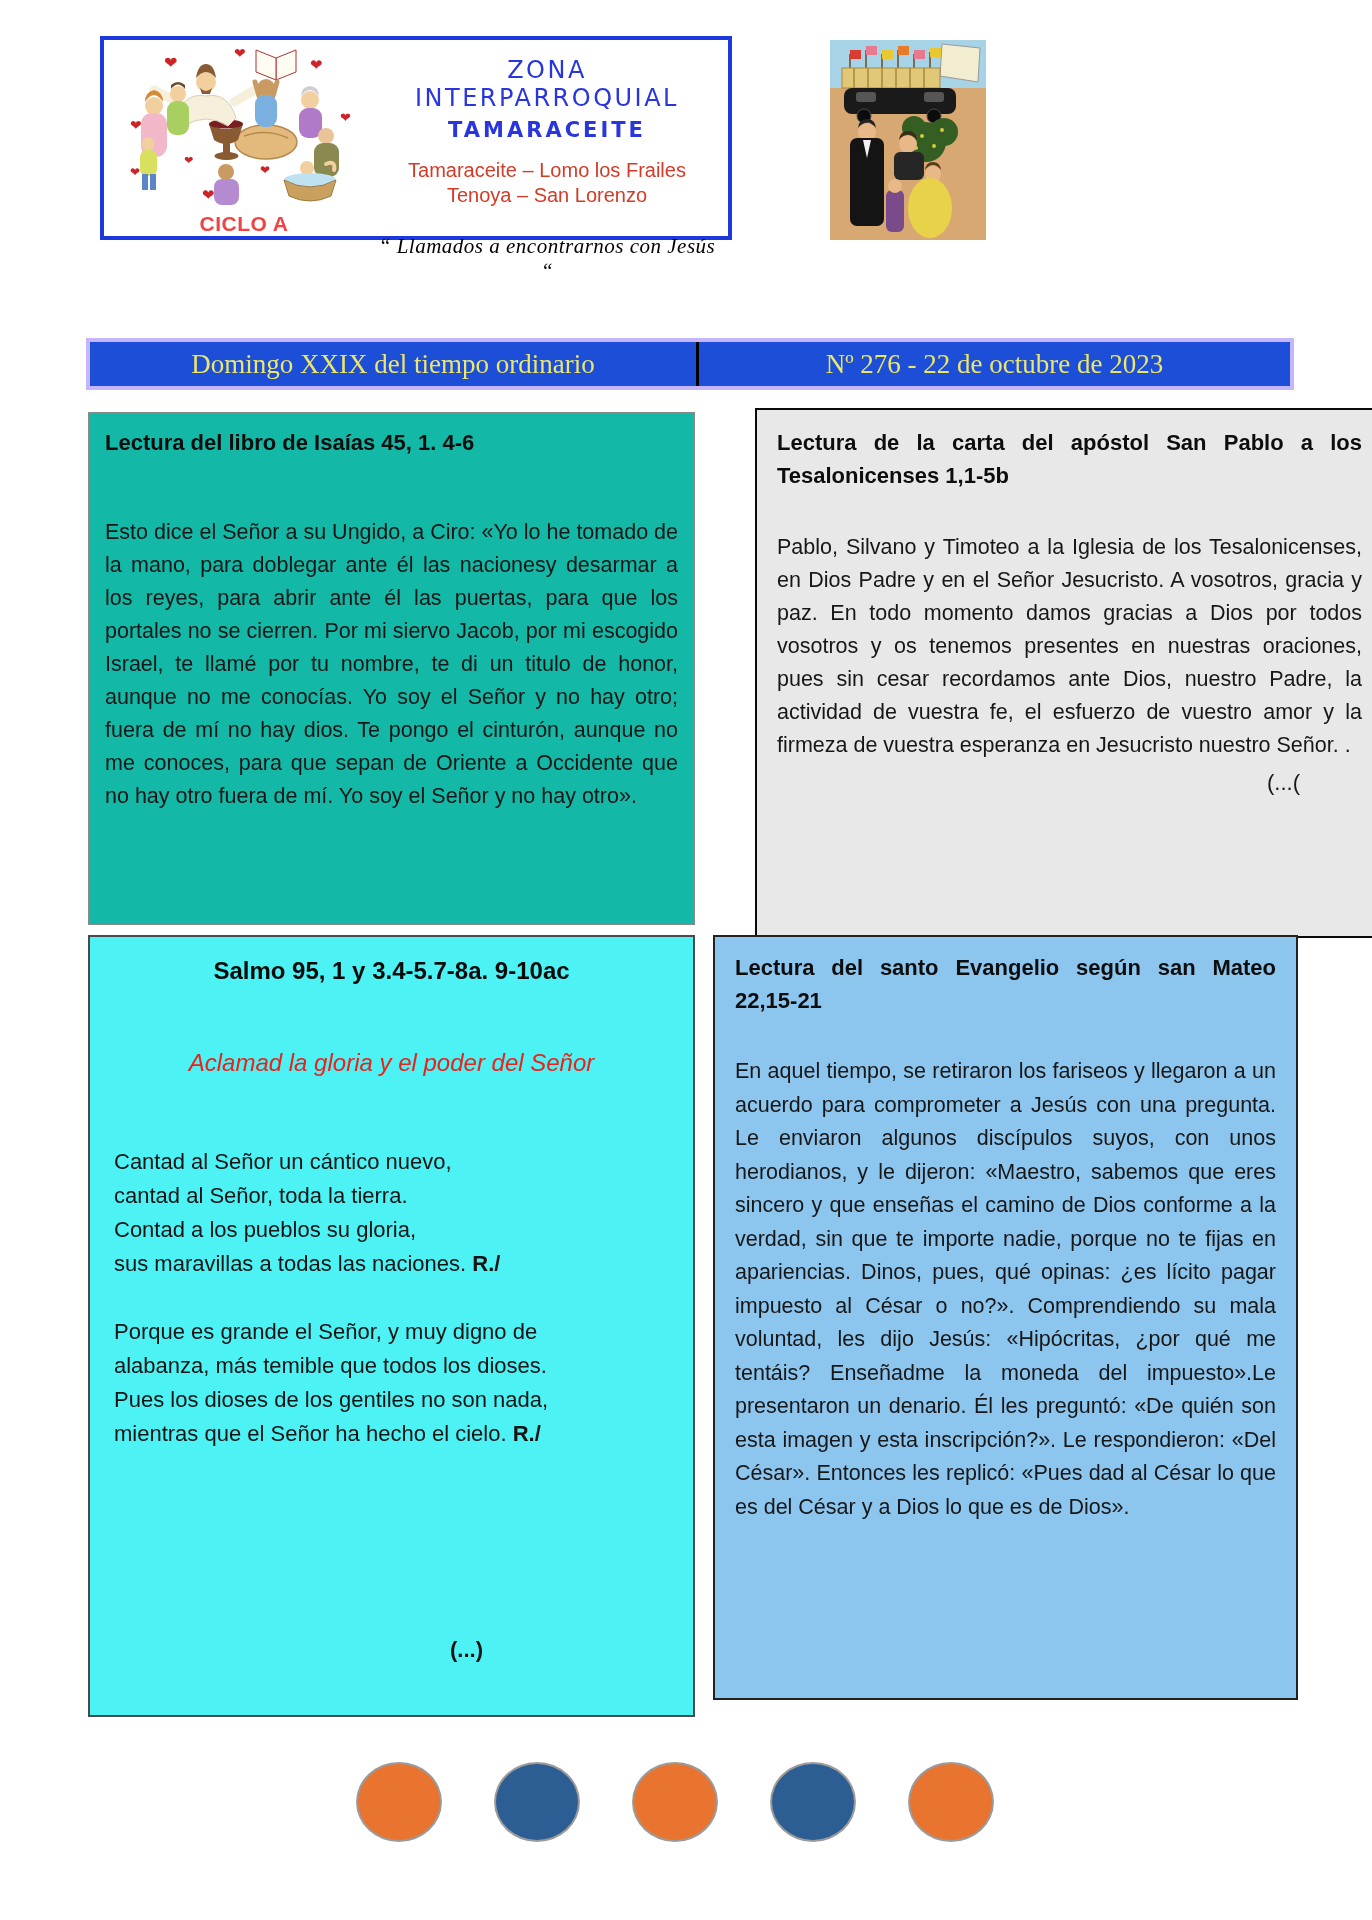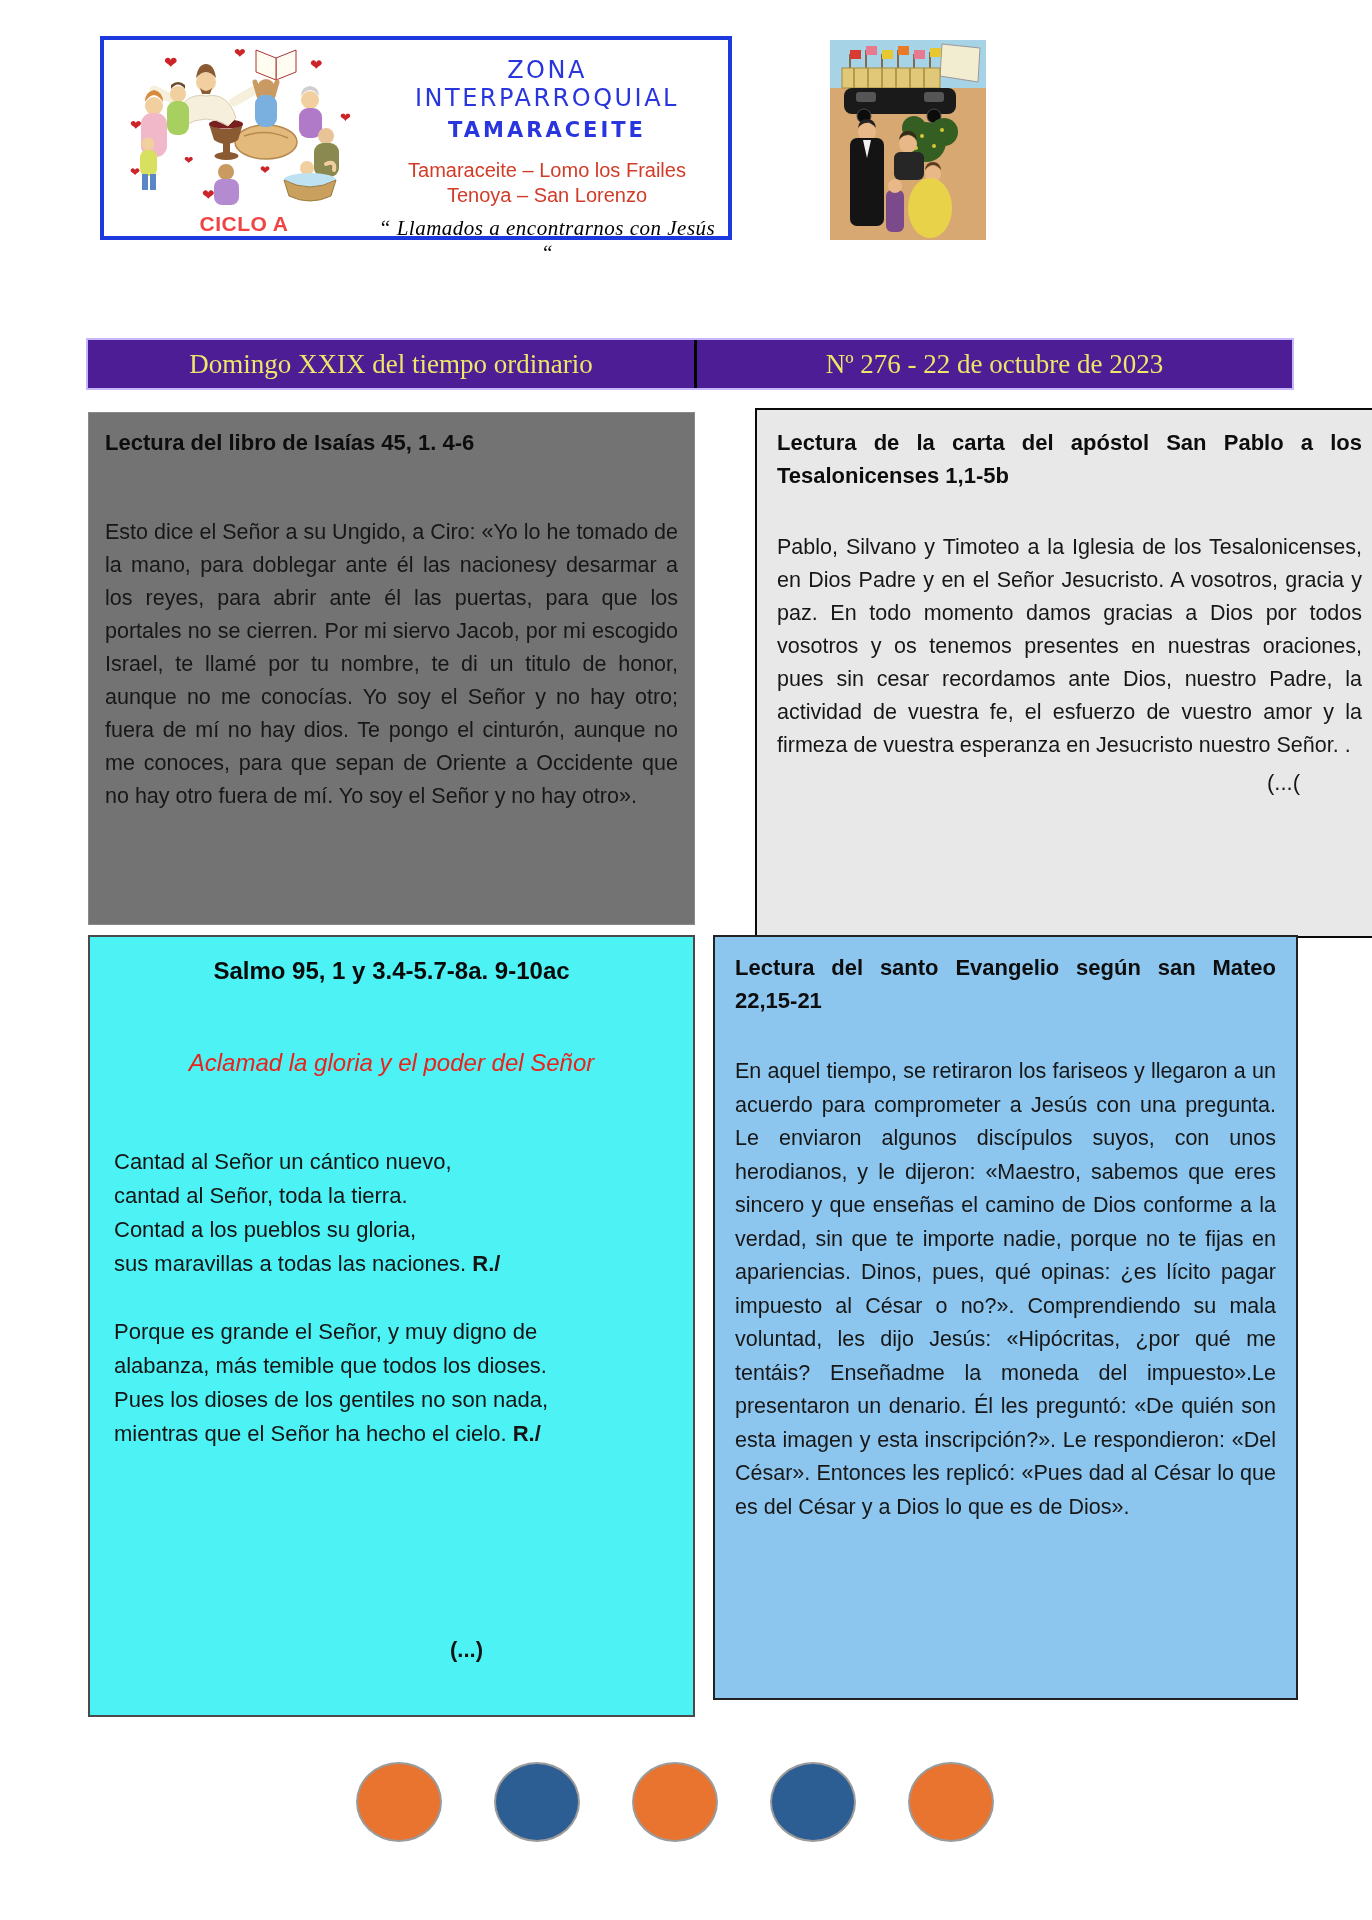--- a/index.html
+++ b/index.html
@@ -7,31 +7,31 @@
   body{width:1372px;height:1920px;position:relative;font-family:"Liberation Sans","DejaVu Sans",sans-serif;color:#141414;overflow:hidden}
 
   
   .header-box{position:absolute;left:100px;top:36px;width:632px;height:204px;border:4px solid #1c39dd;background:#fff}
   .header-illustration{position:absolute;left:10px;top:4px;width:252px;height:168px}
   .ciclo{position:absolute;left:55px;top:172px;width:170px;text-align:center;font-weight:bold;font-size:21px;color:#ef4444;letter-spacing:.5px}
   .header-text{position:absolute;left:268px;top:16px;width:350px;text-align:center}
   .org1{font-size:24px;font-weight:normal;color:#2936de;letter-spacing:2.5px;font-family:"DejaVu Sans",sans-serif}
   .org2{font-size:21px;font-weight:bold;color:#2936de;letter-spacing:3px;margin-top:6px;font-family:"DejaVu Sans",sans-serif}
   .parishes{margin-top:16px;color:#d23b27;font-size:20px;line-height:25px;font-weight:500}
-  .motto{margin-top:8px;font-family:"Liberation Serif","DejaVu Serif",serif;font-style:italic;font-size:21px;color:#000;letter-spacing:.5px}
+  .motto{margin-top:26px;font-family:"Liberation Serif","DejaVu Serif",serif;font-style:italic;font-size:21px;color:#000;letter-spacing:.5px}
   .side-image{position:absolute;left:830px;top:40px;width:156px;height:200px}
 
   
-  .banner{position:absolute;left:86px;top:338px;width:1208px;height:52px;background:#4c1d95;border:2px solid #c4b5fd;display:flex;font-family:"Liberation Serif","DejaVu Serif",serif;color:#ece66a;font-size:27px}
+  .banner{position:absolute;left:86px;top:338px;width:1208px;height:52px;background:#1d4ed8;border:4px solid #c4b5fd;display:flex;font-family:"Liberation Serif","DejaVu Serif",serif;color:#ece66a;font-size:27px}
   .banner-left{width:609px;border-right:3px solid #000;display:flex;align-items:center;justify-content:center}
   .banner-right{flex:1;display:flex;align-items:center;justify-content:center}
 
   
   .box{position:absolute}
-  .box-first{left:88px;top:412px;width:607px;height:513px;background:#737373;border:1px solid #8a8a8a;padding:14px 16px 0 16px}
+  .box-first{left:88px;top:412px;width:607px;height:513px;background:#14b8a6;border:1px solid #8a8a8a;padding:14px 16px 0 16px}
   .box-second{left:755px;top:408px;width:641px;height:530px;background:#e8e8e8;border:2px solid #0a0a0a;padding:16px 32px 0 20px}
   .box-psalm{left:88px;top:935px;width:607px;height:782px;background:#4df2f5;border:2px solid #4a4a4a;padding:20px 24px 0 24px}
   .box-gospel{left:713px;top:935px;width:585px;height:765px;background:#8cc5ee;border:2px solid #222;padding:14px 20px 0 20px}
 
   .reading-title{font-weight:bold;font-size:22px;line-height:31px;color:#0d0d0d}
   .box-second .reading-title,.box-gospel .reading-title{text-align:justify;line-height:33px}
   .reading-body{font-size:21.5px;line-height:33px;text-align:justify;color:#171717}
   .box-first .reading-body{margin-top:58px}
   .box-second .reading-body{margin-top:39px}
   .box-gospel .reading-body{margin-top:38px;line-height:33.5px}

